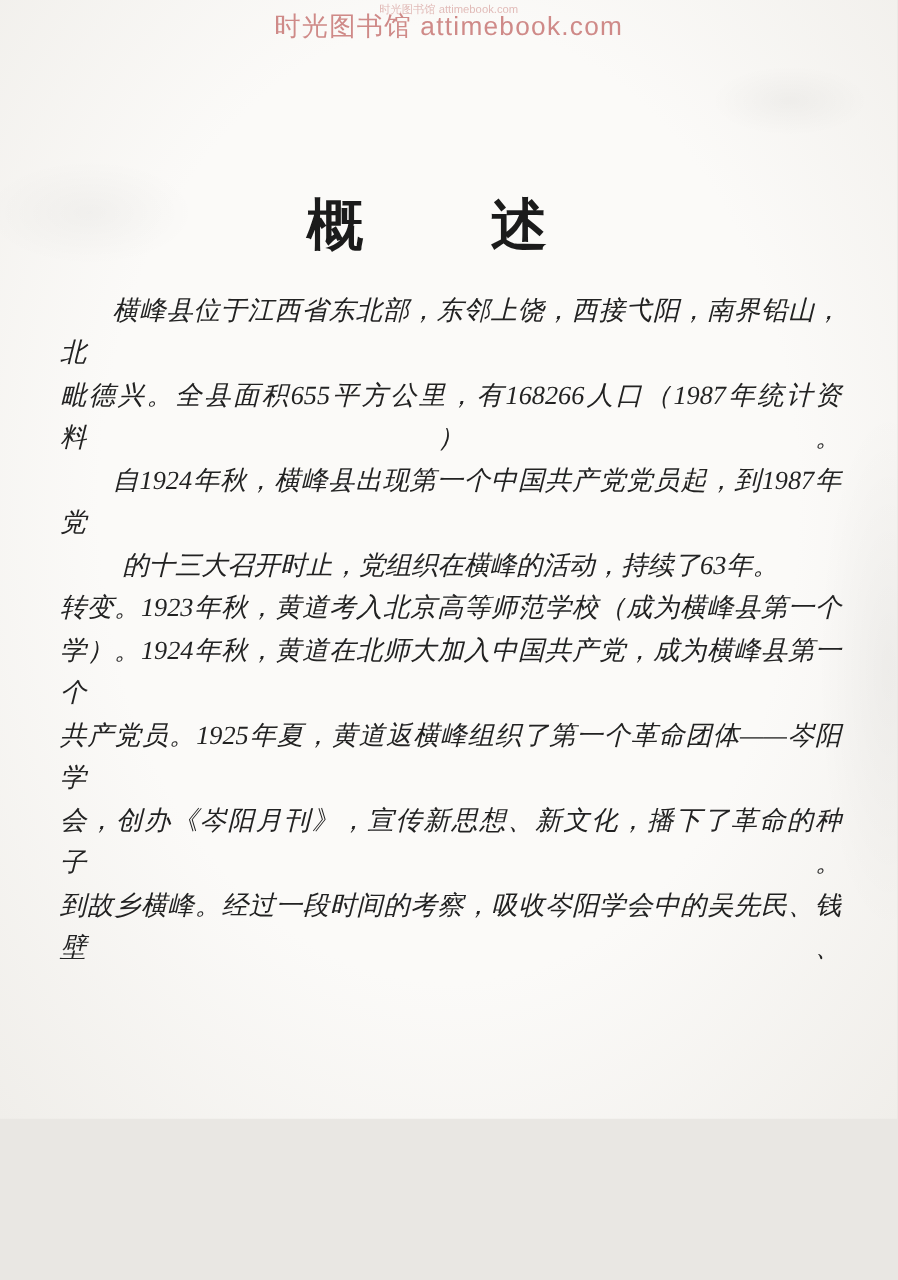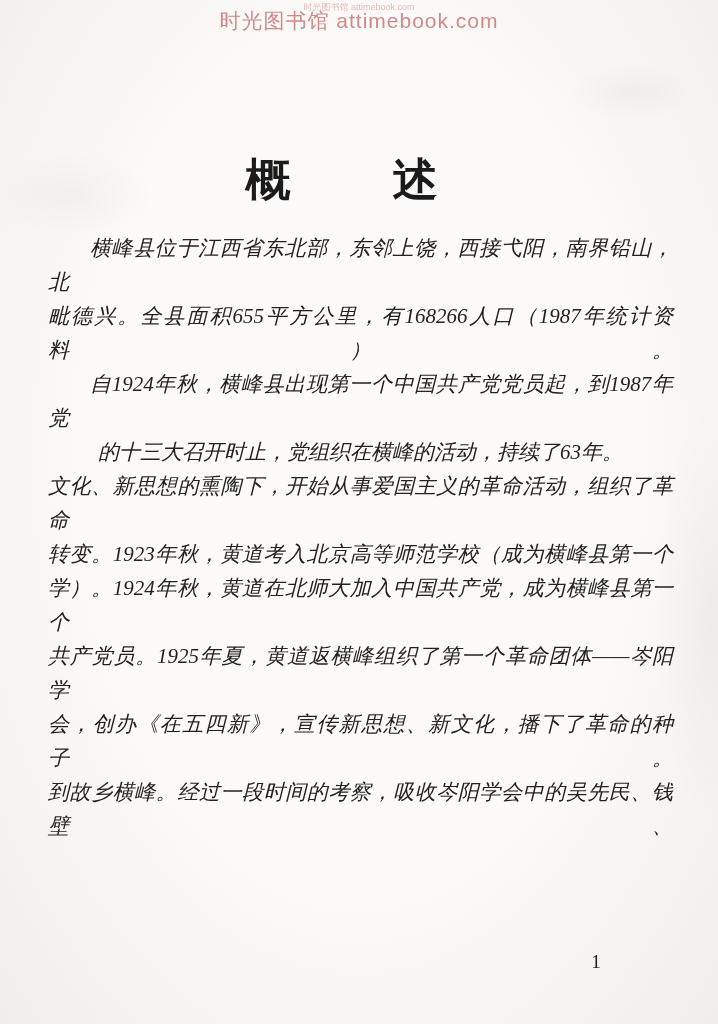--- a/index.html
+++ b/index.html
@@ -3,21 +3,21 @@
 <meta charset="utf-8">
 <style>
   html, body { margin: 0; padding: 0; }
   body {
     width: 718px; height: 1024px;
     font-family: "Liberation Serif", "DejaVu Serif", serif;
     background: #e9e7e3;
   }
   .page {
     position: relative;
-    width: 718px; height: 1024px;
+    width: 718px; height: 895px;
     overflow: hidden;
     background:
       radial-gradient(ellipse 90px 40px at 88% 9%, rgba(0,0,0,0.035), rgba(0,0,0,0) 70%),
       radial-gradient(ellipse 120px 60px at 10% 19%, rgba(0,0,0,0.03), rgba(0,0,0,0) 70%),
       radial-gradient(ellipse 80px 300px at 99% 60%, rgba(0,0,0,0.04), rgba(0,0,0,0) 70%),
       radial-gradient(ellipse at 50% 45%, #fbfaf8 55%, #f0eeea 100%);
     color: #212121;
   }
   .watermark-main {
     position: absolute;
@@ -86,24 +86,23 @@
   <div class="title-row">
     <span>概</span>
     <span>述</span>
   </div>
 
   <div class="body-col">
     <div class="line j ind">横峰县位于江西省东北部，东邻上饶，西接弋阳，南界铅山，北</div>
     <div class="line j">毗德兴。全县面积655平方公里，有168266人口（1987年统计资料）。</div>
     <div class="line j ind">自1924年秋，横峰县出现第一个中国共产党党员起，到1987年党</div>
     <div class="line last">的十三大召开时止，党组织在横峰的活动，持续了63年。</div>
-    <div class="line j">文化、新思想的熏陶下，开始从事爱国主义的革命活动，组织了革命</div>
     <div class="line j">转变。1923年秋，黄道考入北京高等师范学校（成为横峰县第一个</div>
     <div class="line j">学）。1924年秋，黄道在北师大加入中国共产党，成为横峰县第一个</div>
     <div class="line j">共产党员。1925年夏，黄道返横峰组织了第一个革命团体——岑阳学</div>
-    <div class="line j">会，创办《在五四新》，宣传新思想、新文化，播下了革命的种子。</div>
+    <div class="line j">会，创办《岑阳月刊》，宣传新思想、新文化，播下了革命的种子。</div>
     <div class="line j">到故乡横峰。经过一段时间的考察，吸收岑阳学会中的吴先民、钱壁、</div>
 
   </div>
 
   <div class="pageno">1</div>
 
 </div>
 
 </body></html>

